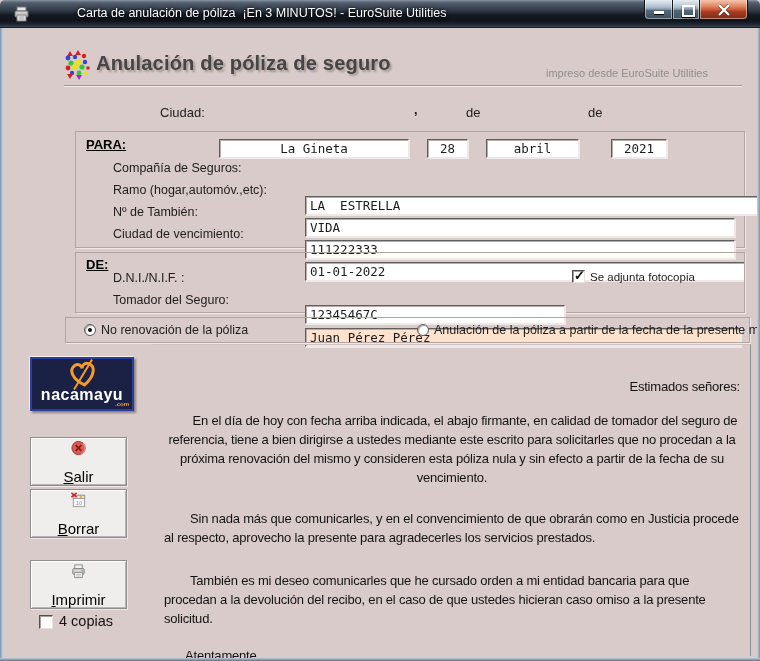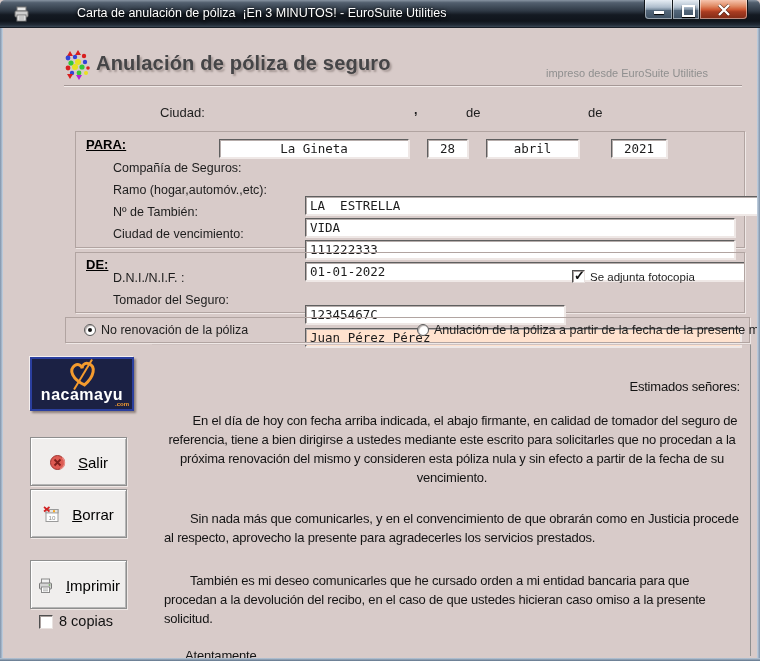--- a/index.html
+++ b/index.html
@@ -72,21 +72,21 @@
     background:#1b2144;border:2px solid #2b3f9e;
     box-shadow:-1px -1px 0 #f4efee,2px 2px 2px #8d807d;cursor:pointer;
   }
   .logo-heart{position:absolute;left:33px;top:0px;width:36px;height:30px;transform:rotate(-8deg);}
   .logo-word{position:absolute;left:0;right:0;bottom:5px;text-align:center;color:#fff;font-size:16px;font-weight:bold;letter-spacing:0.5px;}
   .logo-com{position:absolute;right:3px;bottom:2px;color:#f49b2e;font-size:6px;font-weight:bold;}
   .btn{
     position:absolute;left:30px;width:97px;height:49px;box-sizing:border-box;cursor:pointer;
     background:#f0eeed;border:1px solid #8e8e8e;
     box-shadow:inset 1px 1px 0 #ffffff,inset -1px -1px 0 #b5b5b5,1px 1px 0 #efe8e6;
-    display:flex;align-items:center;justify-content:center;gap:12px;padding-top:2px;
+    display:flex;flex-direction:column;align-items:center;justify-content:center;gap:12px;padding-top:2px;
   }
   .btn .lbl2{display:block;font-size:15px;color:#000;}
   .btn .lbl2::first-letter{text-decoration:underline;}
   .btn .ic{width:17px;height:17px;}
   
   .letter{
     position:absolute;left:152px;top:344px;width:599px;height:312px;box-sizing:border-box;
     border-right:1px solid #8f8f8f;border-top:1px solid #cfc2c0;
     padding:32px 10px 0 12px;
   }
@@ -225,21 +225,21 @@
     <rect x="2.5" y="6" width="12" height="6" rx="1" fill="#d5d5d5" stroke="#7a7a7a"></rect>
     <circle cx="12.5" cy="8" r="0.9" fill="#7fae6e"></circle>
     <rect x="4.5" y="10" width="8" height="5.5" fill="#ffffff" stroke="#8a8a8a"></rect>
     <line x1="6" y1="12" x2="11" y2="12" stroke="#b0b0b0"></line>
     <line x1="6" y1="13.8" x2="11" y2="13.8" stroke="#b0b0b0"></line>
   </svg>
   <span class="lbl2">Imprimir</span>
 </div>
 
 <span class="checkbox" style="left:39px;top:615px;width:14px;height:14px;"></span>
-<span class="copias-lbl">8 copias</span>
+<span class="copias-lbl">4 copias</span>
 
 <div class="letter">
   <p class="greet">Estimados señores:</p>
   <p class="para p1">En el día de hoy con fecha arriba indicada, el abajo firmante, en calidad de tomador del seguro de referencia, tiene a bien dirigirse a ustedes mediante este escrito para solicitarles que no procedan a la próxima renovación del mismo y consideren esta póliza nula y sin efecto a partir de la fecha de su vencimiento.</p>
   <p class="para p3">Sin nada más que comunicarles, y en el convencimiento de que obrarán como en Justicia procede al respecto, aprovecho la presente para agradecerles los servicios prestados.</p>
   <p class="para p2">También es mi deseo comunicarles que he cursado orden a mi entidad bancaria para que procedan a la devolución del recibo, en el caso de que ustedes hicieran caso omiso a la presente solicitud.</p>
   <p class="closing">Atentamente,</p>
 </div>
 
 <div class="frame-l"></div>

